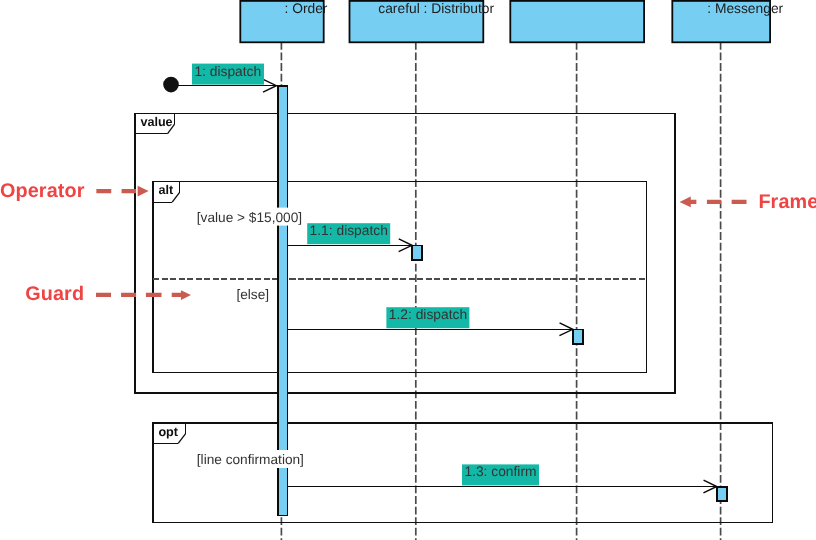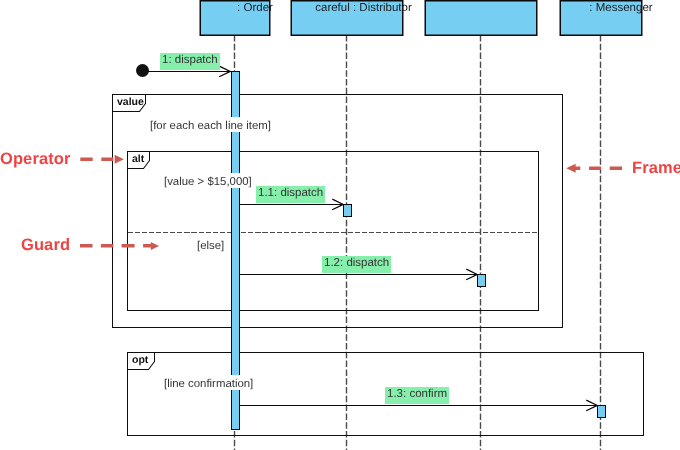--- a/index.html
+++ b/index.html
@@ -6,21 +6,21 @@
   html,body{margin:0;padding:0;background:#ffffff;}
   body{width:680px;height:450px;overflow:hidden;
        font-family:"Liberation Sans",sans-serif;
        -webkit-font-smoothing:antialiased;
        text-rendering:geometricPrecision;}
   #stage{position:relative;width:680px;height:450px;background:#fff;}
   svg#vec{position:absolute;left:0;top:0;}
   .txt{position:absolute;white-space:pre;line-height:1;
        will-change:transform;transform:translateZ(0);}
   .head-label{font-size:11.5px;color:#1c1c1c;text-align:center;padding-left:20px;}
-  .msg-label{font-size:11.5px;color:#333333;background:#86efac;padding:2px 2px 3px 2px;}
+  .msg-label{font-size:11.5px;color:#333333;background:#14b8a6;padding:2px 2px 3px 2px;}
   .guard-label{font-size:11.4px;color:#333333;background:#fff;padding:4px 2px 0px 2px;}
   .op-label{font-size:10.5px;font-weight:bold;color:#101010;}
   .annot{font-size:16.5px;font-weight:bold;color:#ef4444;letter-spacing:0.1px;}
 </style>
 </head>
 <body>
 
 <div id="stage">
 <svg id="vec" width="680" height="450" viewBox="0 0 680 450">
 
@@ -93,21 +93,20 @@
 
 <div class="txt msg-label" style="left:160px;top:53px;">1: dispatch</div>
 <div class="txt msg-label" style="left:256px;top:186px;">1.1: dispatch</div>
 <div class="txt msg-label" style="left:322px;top:256px;">1.2: dispatch</div>
 <div class="txt msg-label" style="left:385px;top:387px;">1.3: confirm</div>
 
 <div class="txt op-label" style="left:117.4px;top:97.2px;">value</div>
 <div class="txt op-label" style="left:132px;top:154.2px;">alt</div>
 <div class="txt op-label" style="left:131.5px;top:355.2px;">opt</div>
 
-<div class="txt guard-label" style="left:148px;top:116.8px;">[for each each line item]</div>
 <div class="txt guard-label" style="left:162px;top:172.8px;">[value &gt; $15,000]</div>
 <div class="txt guard-label" style="left:163px;top:236.8px;margin-left:32px;">[else]</div>
 <div class="txt guard-label" style="left:162px;top:374.8px;">[line confirmation]</div>
 
 <div class="txt annot" style="left:0px;top:151px;">Operator</div>
 <div class="txt annot" style="left:20.8px;top:237.3px;">Guard</div>
 <div class="txt annot" style="left:632px;top:159.5px;">Frame</div>
 </div>
 
 </body></html>

